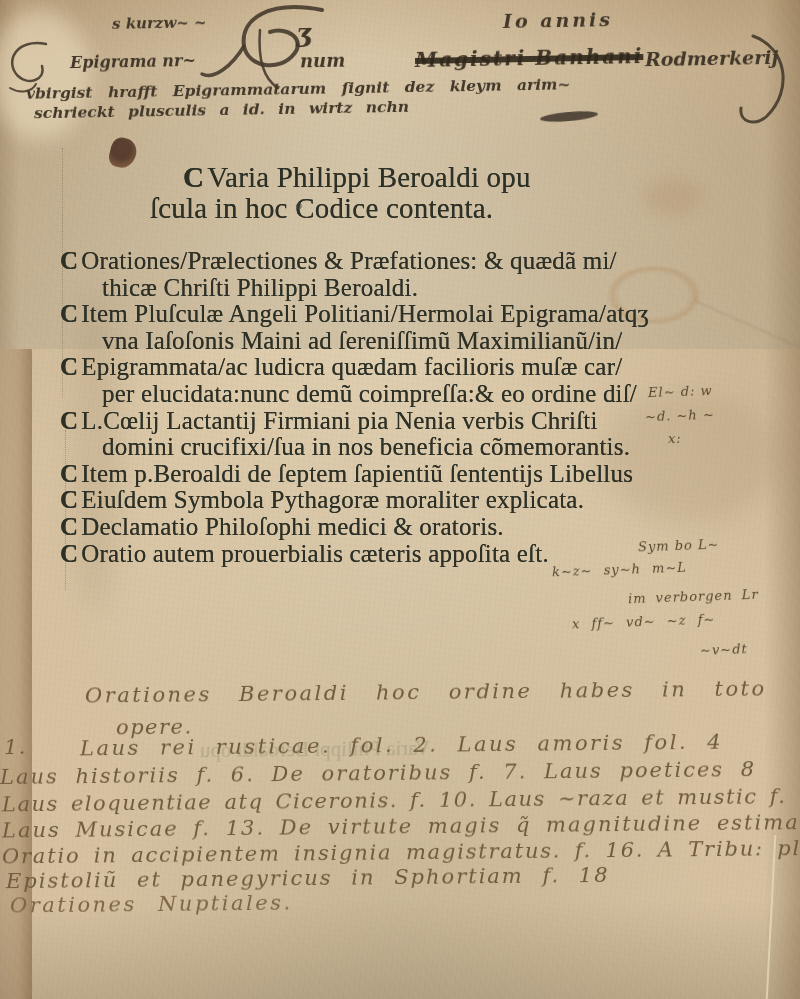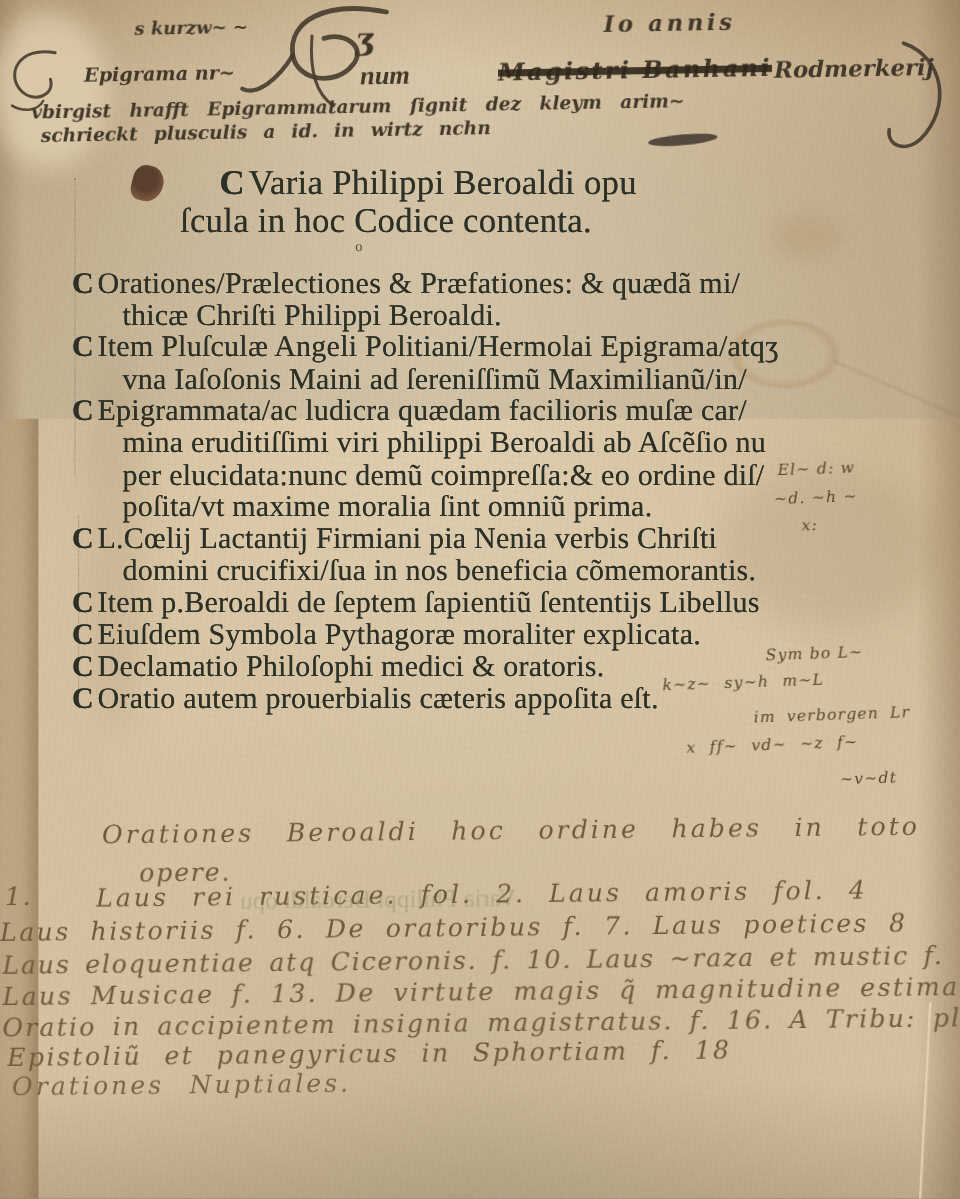--- a/index.html
+++ b/index.html
@@ -15,21 +15,21 @@
       linear-gradient(to bottom, rgba(138,108,68,.22), transparent 6%, transparent 90%, rgba(118,100,74,.28));
     font-family:"Liberation Serif","DejaVu Serif",serif;
   }
   .tex{position:absolute;inset:0;pointer-events:none;opacity:.55;background:
       repeating-linear-gradient(7deg, rgba(165,140,102,.06) 0 2px, transparent 2px 6px),
       repeating-linear-gradient(96deg, rgba(95,75,52,.05) 0 1px, transparent 1px 5px),
       repeating-linear-gradient(53deg, rgba(230,215,185,.05) 0 3px, transparent 3px 9px);}
   .abs{position:absolute;}
 
   
-  .print{color:#2d3026;text-shadow:0 0 .5px rgba(45,48,38,.85);letter-spacing:.2px;}
+  .print{color:#2d3026;text-shadow:0 0 .5px rgba(45,48,38,.85);letter-spacing:.2px;margin-top:24px;}
   .ptitle{left:150px;top:138px;width:520px;font-size:29px;line-height:31px;}
   .ptitle .l1{text-indent:33px;}
   .cap{font-weight:bold;padding-right:3px;}
   .plist{left:60px;top:224px;width:668px;font-size:25px;line-height:26.6px;}
   .pline{white-space:nowrap;}
   .pline.cont{padding-left:42px;}
   .undermark{left:296px;top:198px;font-size:12px;color:#4c4f44;letter-spacing:2px;}
 
   
   .hw{font-family:"DejaVu Serif","Liberation Serif",serif;font-style:italic;white-space:nowrap;}
@@ -86,42 +86,40 @@
   </svg>
   <svg class="ink" style="left:2px;top:36px;" width="52" height="60">
     <path d="M44 8 C14 2 2 26 16 40 C26 50 44 44 40 30" stroke-width="2.5"></path>
     <path d="M8 52 C18 58 30 56 34 48" stroke-width="2"></path>
   </svg>
 
   <span class="abs hw hwt" style="left:112px;top:14px;font-size:15px;">s kurzw~ ~</span>
   <span class="abs hw hwt" style="left:296px;top:18px;font-size:26px;">ʒ</span>
   <span class="abs hw hwt" style="left:503px;top:9px;font-size:19px;letter-spacing:3px;">Io annis</span>
   <span class="abs hw hwt" style="left:70px;top:52px;font-size:16px;">Epigrama nr~</span>
-  <span class="abs hw hwt" style="left:300px;top:50px;font-size:22px;font-family:Liberation Serif, serif;">num</span>
+  <span class="abs hw hwt" style="left:300px;top:50px;font-size:18px;">num</span>
   <span class="abs hw hwt struck" style="left:415px;top:46px;font-size:20px;">Magistri Banhani</span>
   <span class="abs hw hwt" style="left:645px;top:47px;font-size:19px;">Rodmerkerij</span>
   <span class="abs hw hwt" style="left:26px;top:79px;font-size:15.5px;word-spacing:10px;">vbirgist hrafft  Epigrammatarum  ſignit dez  kleym  arim~</span>
   <span class="abs hw hwt" style="left:34px;top:100px;font-size:15.5px;word-spacing:8px;">schrieckt    plusculis a id. in wirtz nchn</span>
   <div class="abs smeardark"></div>
 
   <div class="abs print ptitle">
     <div class="l1"><span class="cap">C</span><span>Varia Philippi Beroaldi opu</span></div>
     <div><span>ſcula in hoc Codice contenta.</span></div>
   </div>
   <span class="abs undermark">o</span>
 
   <div class="abs print plist">
     <div class="pline"><span class="cap">C</span><span>Orationes/Prælectiones &amp; Præfationes: &amp; quædã mi/</span></div>
     <div class="pline cont"><span>thicæ Chriſti Philippi Beroaldi.</span></div>
     <div class="pline"><span class="cap">C</span><span>Item Pluſculæ Angeli Politiani/Hermolai Epigrama/atqʒ</span></div>
     <div class="pline cont"><span>vna Iaſoſonis Maini ad ſereniſſimũ Maximilianũ/in/</span></div>
     <div class="pline"><span class="cap">C</span><span>Epigrammata/ac ludicra quædam facilioris muſæ car/</span></div>
-    <div class="pline cont"><span>mina eruditiſſimi viri philippi Beroaldi ab Aſcẽſio nu</span></div>
     <div class="pline cont"><span>per elucidata:nunc demũ coimpreſſa:&amp; eo ordine diſ/</span></div>
-    <div class="pline cont"><span>poſita/vt maxime moralia ſint omniũ prima.</span></div>
     <div class="pline"><span class="cap">C</span><span>L.Cœlij Lactantij Firmiani pia Nenia verbis Chriſti</span></div>
     <div class="pline cont"><span>domini crucifixi/ſua in nos beneficia cõmemorantis.</span></div>
     <div class="pline"><span class="cap">C</span><span>Item p.Beroaldi de ſeptem ſapientiũ ſententijs Libellus</span></div>
     <div class="pline"><span class="cap">C</span><span>Eiuſdem Symbola Pythagoræ moraliter explicata.</span></div>
     <div class="pline"><span class="cap">C</span><span>Declamatio Philoſophi medici &amp; oratoris.</span></div>
     <div class="pline"><span class="cap">C</span><span>Oratio autem prouerbialis cæteris appoſita eſt.</span></div>
   </div>
 
   <span class="abs hw hwm" style="left:648px;top:384px;">El~ d: w</span>
   <span class="abs hw hwm" style="left:645px;top:408px;">~d. ~h ~</span>

